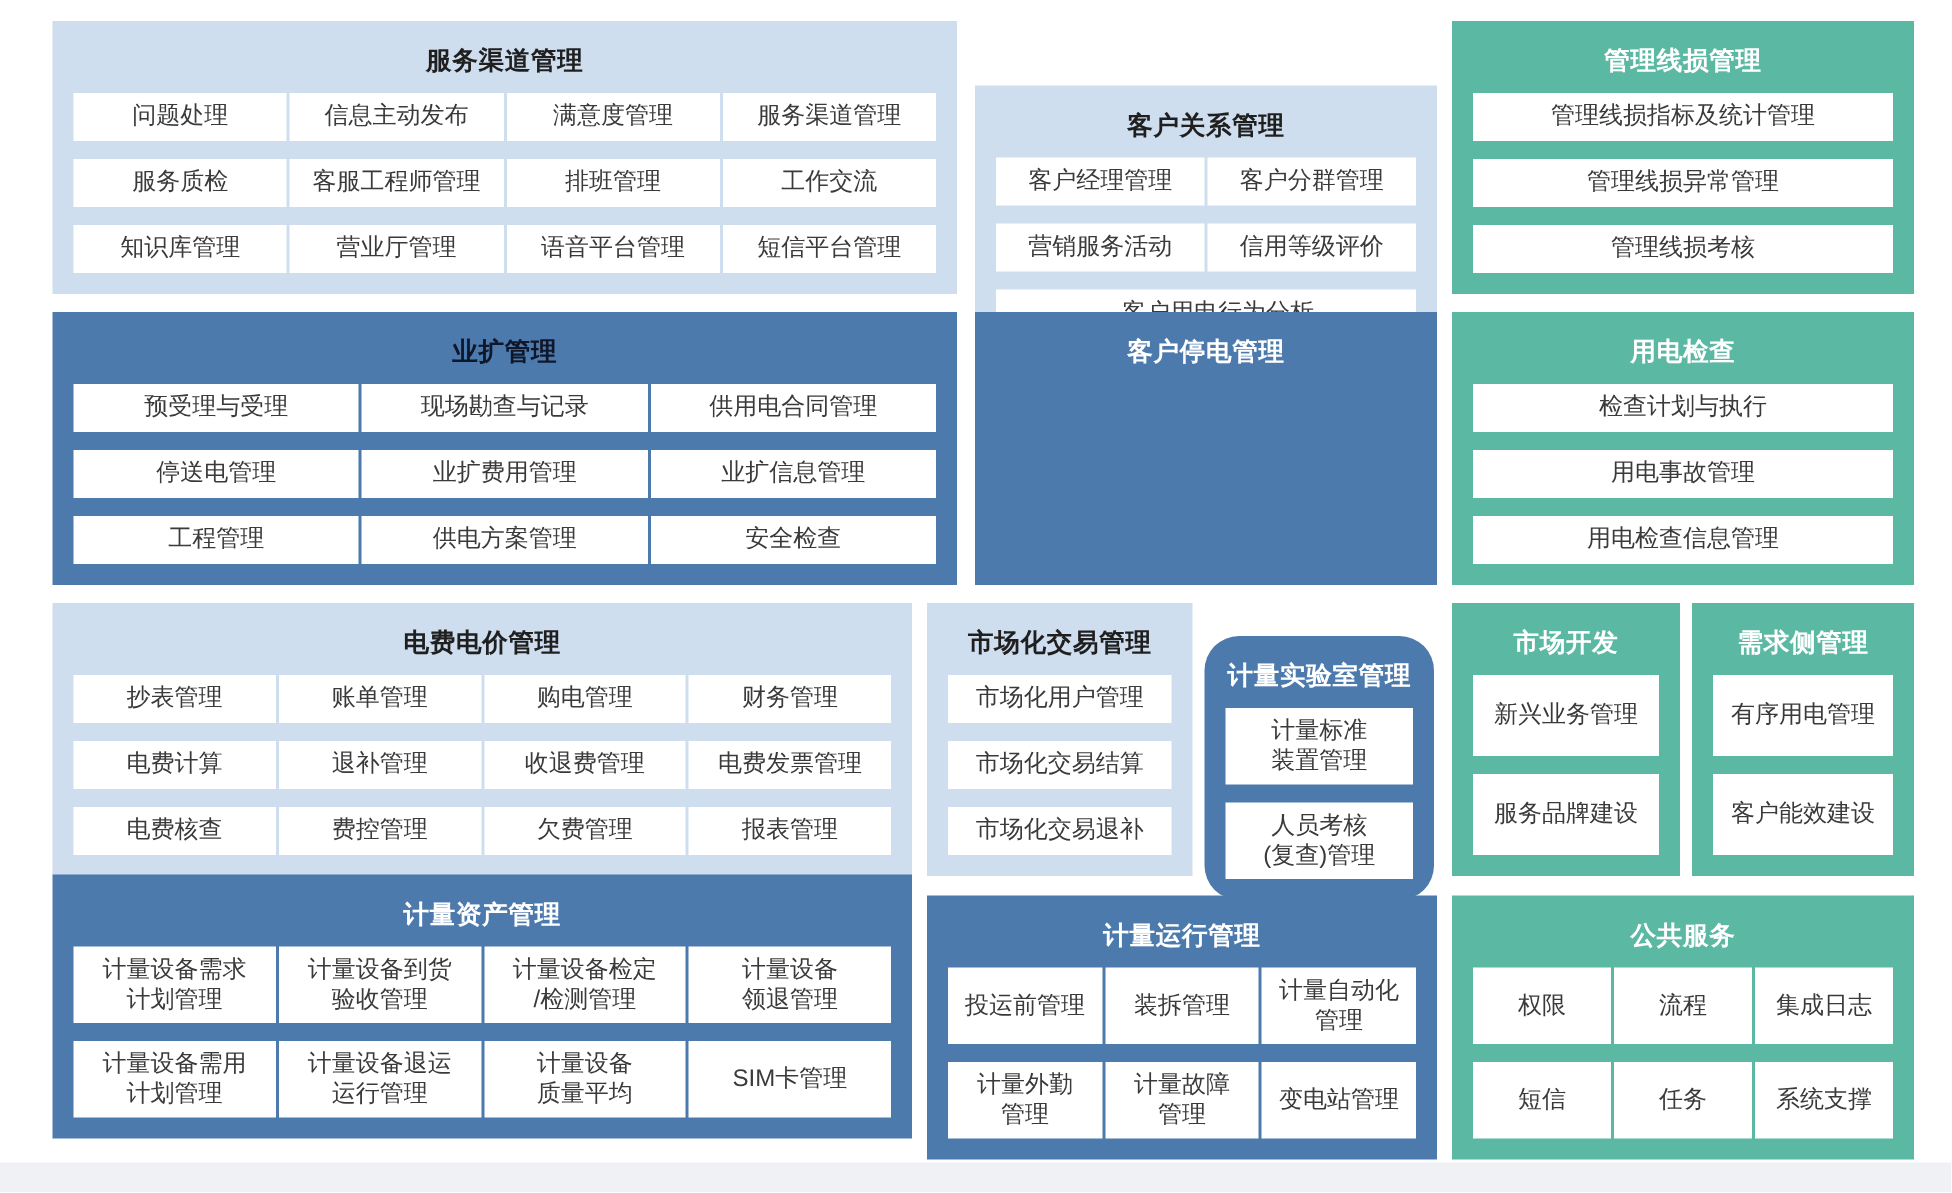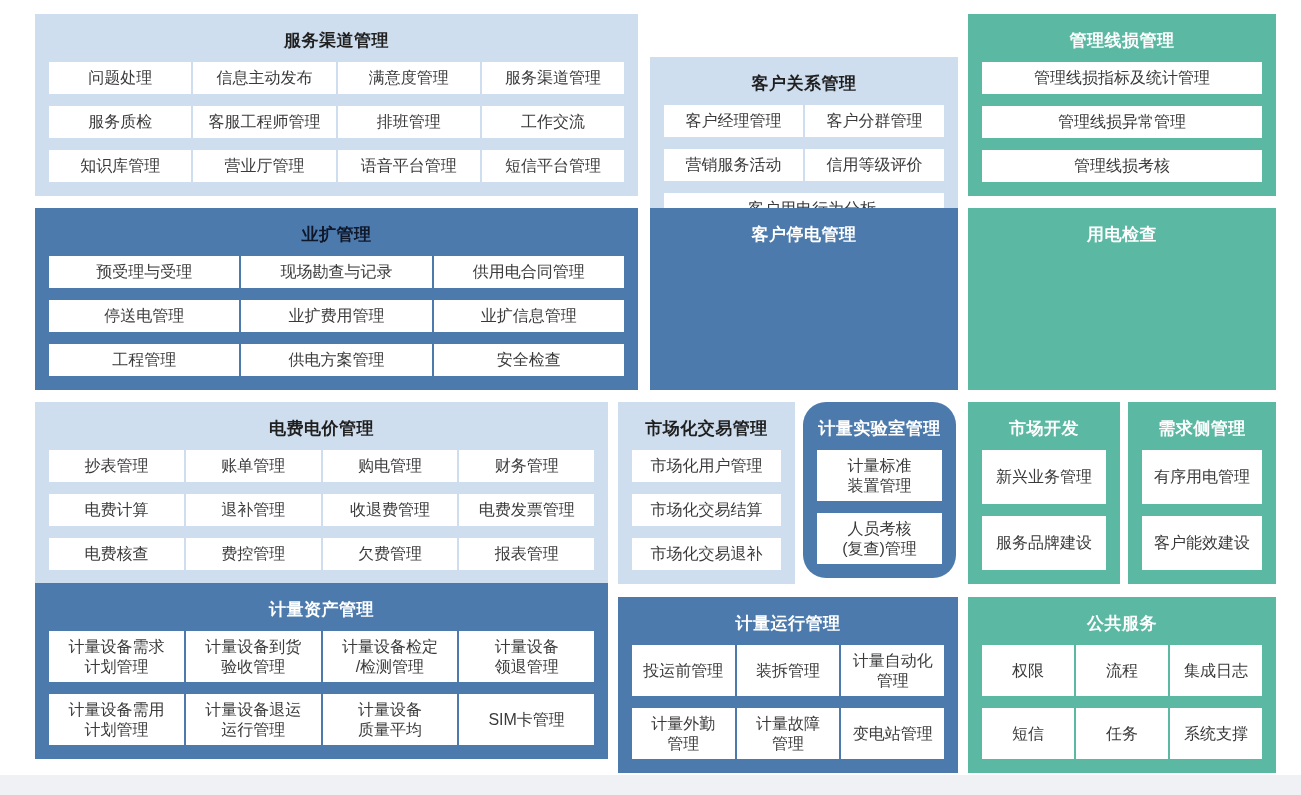--- a/index.html
+++ b/index.html
@@ -109,20 +109,25 @@
         <div class="item">工程管理</div>
         <div class="item">供电方案管理</div>
         <div class="item">安全检查</div>
       </div>
     </div>
     <div class="block" style="left: 650px; top: 208px; width: 308px; height: 182px; background: rgb(77, 122, 172);">
       <div class="block-title" style="color: rgb(255, 255, 255);">客户停电管理</div>
     </div>
     <div class="block" style="left: 968px; top: 208px; width: 308px; height: 182px; background: rgb(91, 184, 162);">
       <div class="block-title" style="color: rgb(255, 255, 255);">用电检查</div>
+      <div class="items" style="grid-template-columns: repeat(1, 1fr);">
+        <div class="item">检查计划与执行</div>
+        <div class="item">用电事故管理</div>
+        <div class="item">用电检查信息管理</div>
+      </div>
     </div>
     <div class="block" style="left: 35px; top: 402px; width: 573px; height: 182px; background: rgb(207, 222, 238);">
       <div class="block-title" style="color: rgb(31, 31, 31);">电费电价管理</div>
       <div class="items" style="grid-template-columns: repeat(4, 1fr);">
         <div class="item">抄表管理</div>
         <div class="item">账单管理</div>
         <div class="item">购电管理</div>
         <div class="item">财务管理</div>
         <div class="item">电费计算</div>
         <div class="item">退补管理</div>
@@ -135,21 +140,21 @@
       </div>
     </div>
     <div class="block" style="left: 618px; top: 402px; width: 177px; height: 182px; background: rgb(207, 222, 238);">
       <div class="block-title" style="color: rgb(31, 31, 31);">市场化交易管理</div>
       <div class="items" style="grid-template-columns: repeat(1, 1fr);">
         <div class="item">市场化用户管理</div>
         <div class="item">市场化交易结算</div>
         <div class="item">市场化交易退补</div>
       </div>
     </div>
-    <div class="block" style="left: 803px; top: 402px; width: 153px; height: 176px; background: rgb(77, 122, 172); border-radius: 23px;">
+    <div class="block" style="left: 803px; top: 424px; width: 153px; height: 176px; background: rgb(77, 122, 172); border-radius: 23px;">
       <div class="block-title" style="color: rgb(255, 255, 255);">计量实验室管理</div>
       <div class="items" style="grid-template-columns: repeat(1, 1fr);">
         <div class="item">计量标准
 装置管理</div>
         <div class="item">人员考核
 (复查)管理</div>
       </div>
     </div>
     <div class="block" style="left: 968px; top: 402px; width: 152px; height: 182px; background: rgb(91, 184, 162);">
       <div class="block-title" style="color: rgb(255, 255, 255);">市场开发</div>

